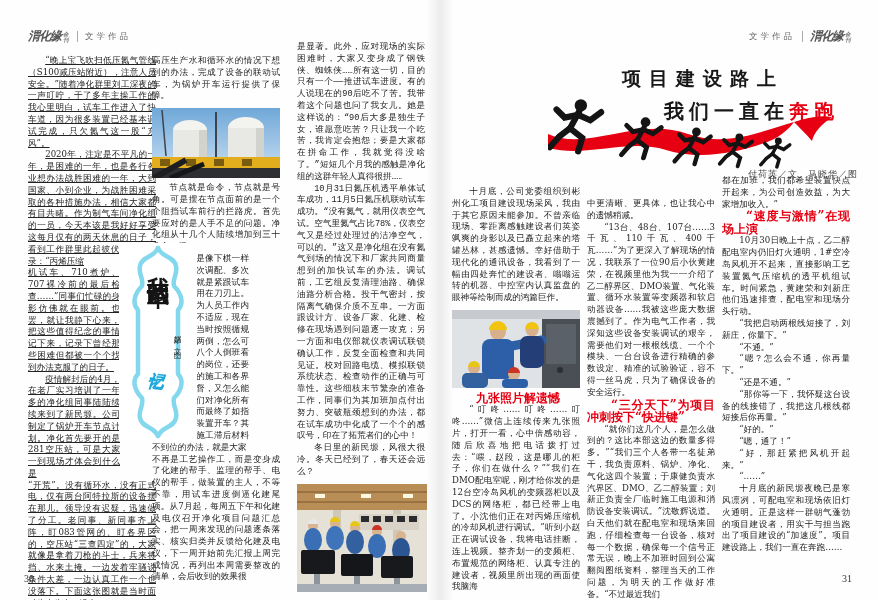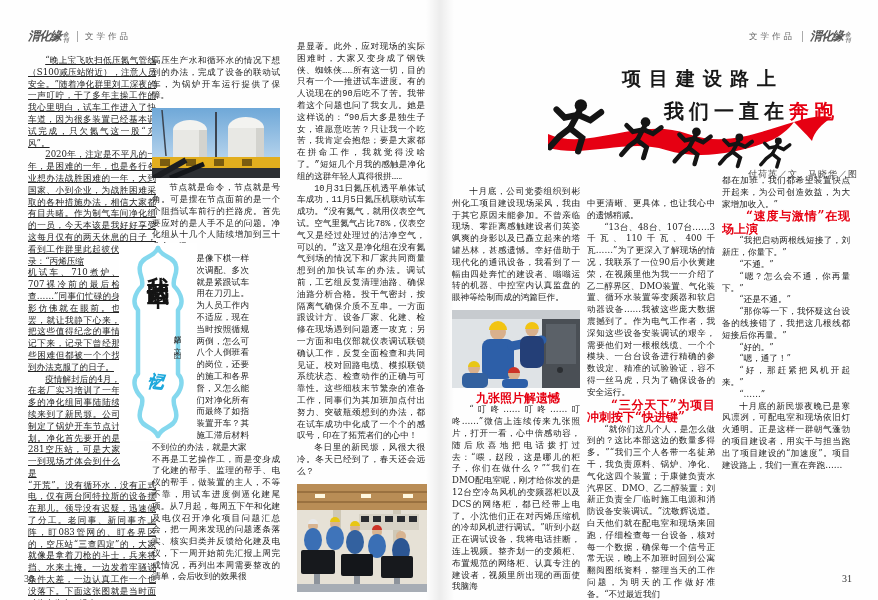--- a/index.html
+++ b/index.html
@@ -215,20 +215,21 @@
   <div class="col" style="left:587px;top:175px;height:414px;overflow:hidden;margin-top:23px;">
     <p>中更清晰、更具体，也让我心中的遗憾稍减。</p>
     <p class="ind">“13台、48台、107台……3千瓦、110千瓦、400千瓦……”为了更深入了解现场的情况，我联系了一位90后小伙黄建荣，在视频里他为我一一介绍了乙二醇界区、DMO装置、气化装置、循环水装置等变频器和软启动器设备……我被这些庞大数据震撼到了。作为电气工作者，我深知这些设备安装调试的艰辛，需要他们对一根根线缆、一个个模块、一台台设备进行精确的参数设定、精准的试验验证，容不得一丝马虎，只为了确保设备的安全运行。</p>
     <p class="red-h">“三分天下”为项目冲刺按下“快进键”</p>
     <p class="ind">“就你们这几个人，是怎么做到的？这比本部这边的数量多得多。”“我们三个人各带一名徒弟干，我负责原料、锅炉、净化、气化这四个装置；于康健负责水汽界区、DMO、乙二醇装置；刘新正负责全厂临时施工电源和消防设备安装调试。”沈敬辉说道。白天他们就在配电室和现场来回跑，仔细检查每一台设备，核对每一个数据，确保每一个信号正常无误，晚上不加班时回到公寓翻阅图纸资料，整理当天的工作问题，为明天的工作做好准备。“不过最近我们</p>
   </div>
 
   <div class="col" style="left:722px;top:175px;height:414px;overflow:hidden;">
     <p>都在加班，我们都希望装置快点开起来，为公司创造效益，为大家增加收入。”</p>
     <p class="red-h">“速度与激情”在现场上演</p>
+    <p class="ind">10月30日晚上十点，乙二醇配电室内仍旧灯火通明，1#空冷岛风机开不起来，直接影响工艺装置氮气压缩机的透平机组试车。时间紧急，黄建荣和刘新庄他们迅速排查，配电室和现场分头行动。</p>
     <p class="ind">“我把启动两根线短接了，刘新庄，你量下。”</p>
     <p class="ind">“不通。”</p>
     <p class="ind">“嗯？怎么会不通，你再量下。”</p>
     <p class="ind">“还是不通。”</p>
     <p class="ind">“那你等一下，我怀疑这台设备的线接错了，我把这几根线都短接后你再量。”</p>
     <p class="ind">“好的。”</p>
     <p class="ind">“嗯，通了！”</p>
     <p class="ind">“好，那赶紧把风机开起来。”</p>
     <p class="ind">“……”</p>
     <p class="ind">十月底的新民塬夜晚已是寒风凛冽，可配电室和现场依旧灯火通明。正是这样一群朝气蓬勃的项目建设者，用实干与担当跑出了项目建设的“加速度”。项目建设路上，我们一直在奔跑……</p>

